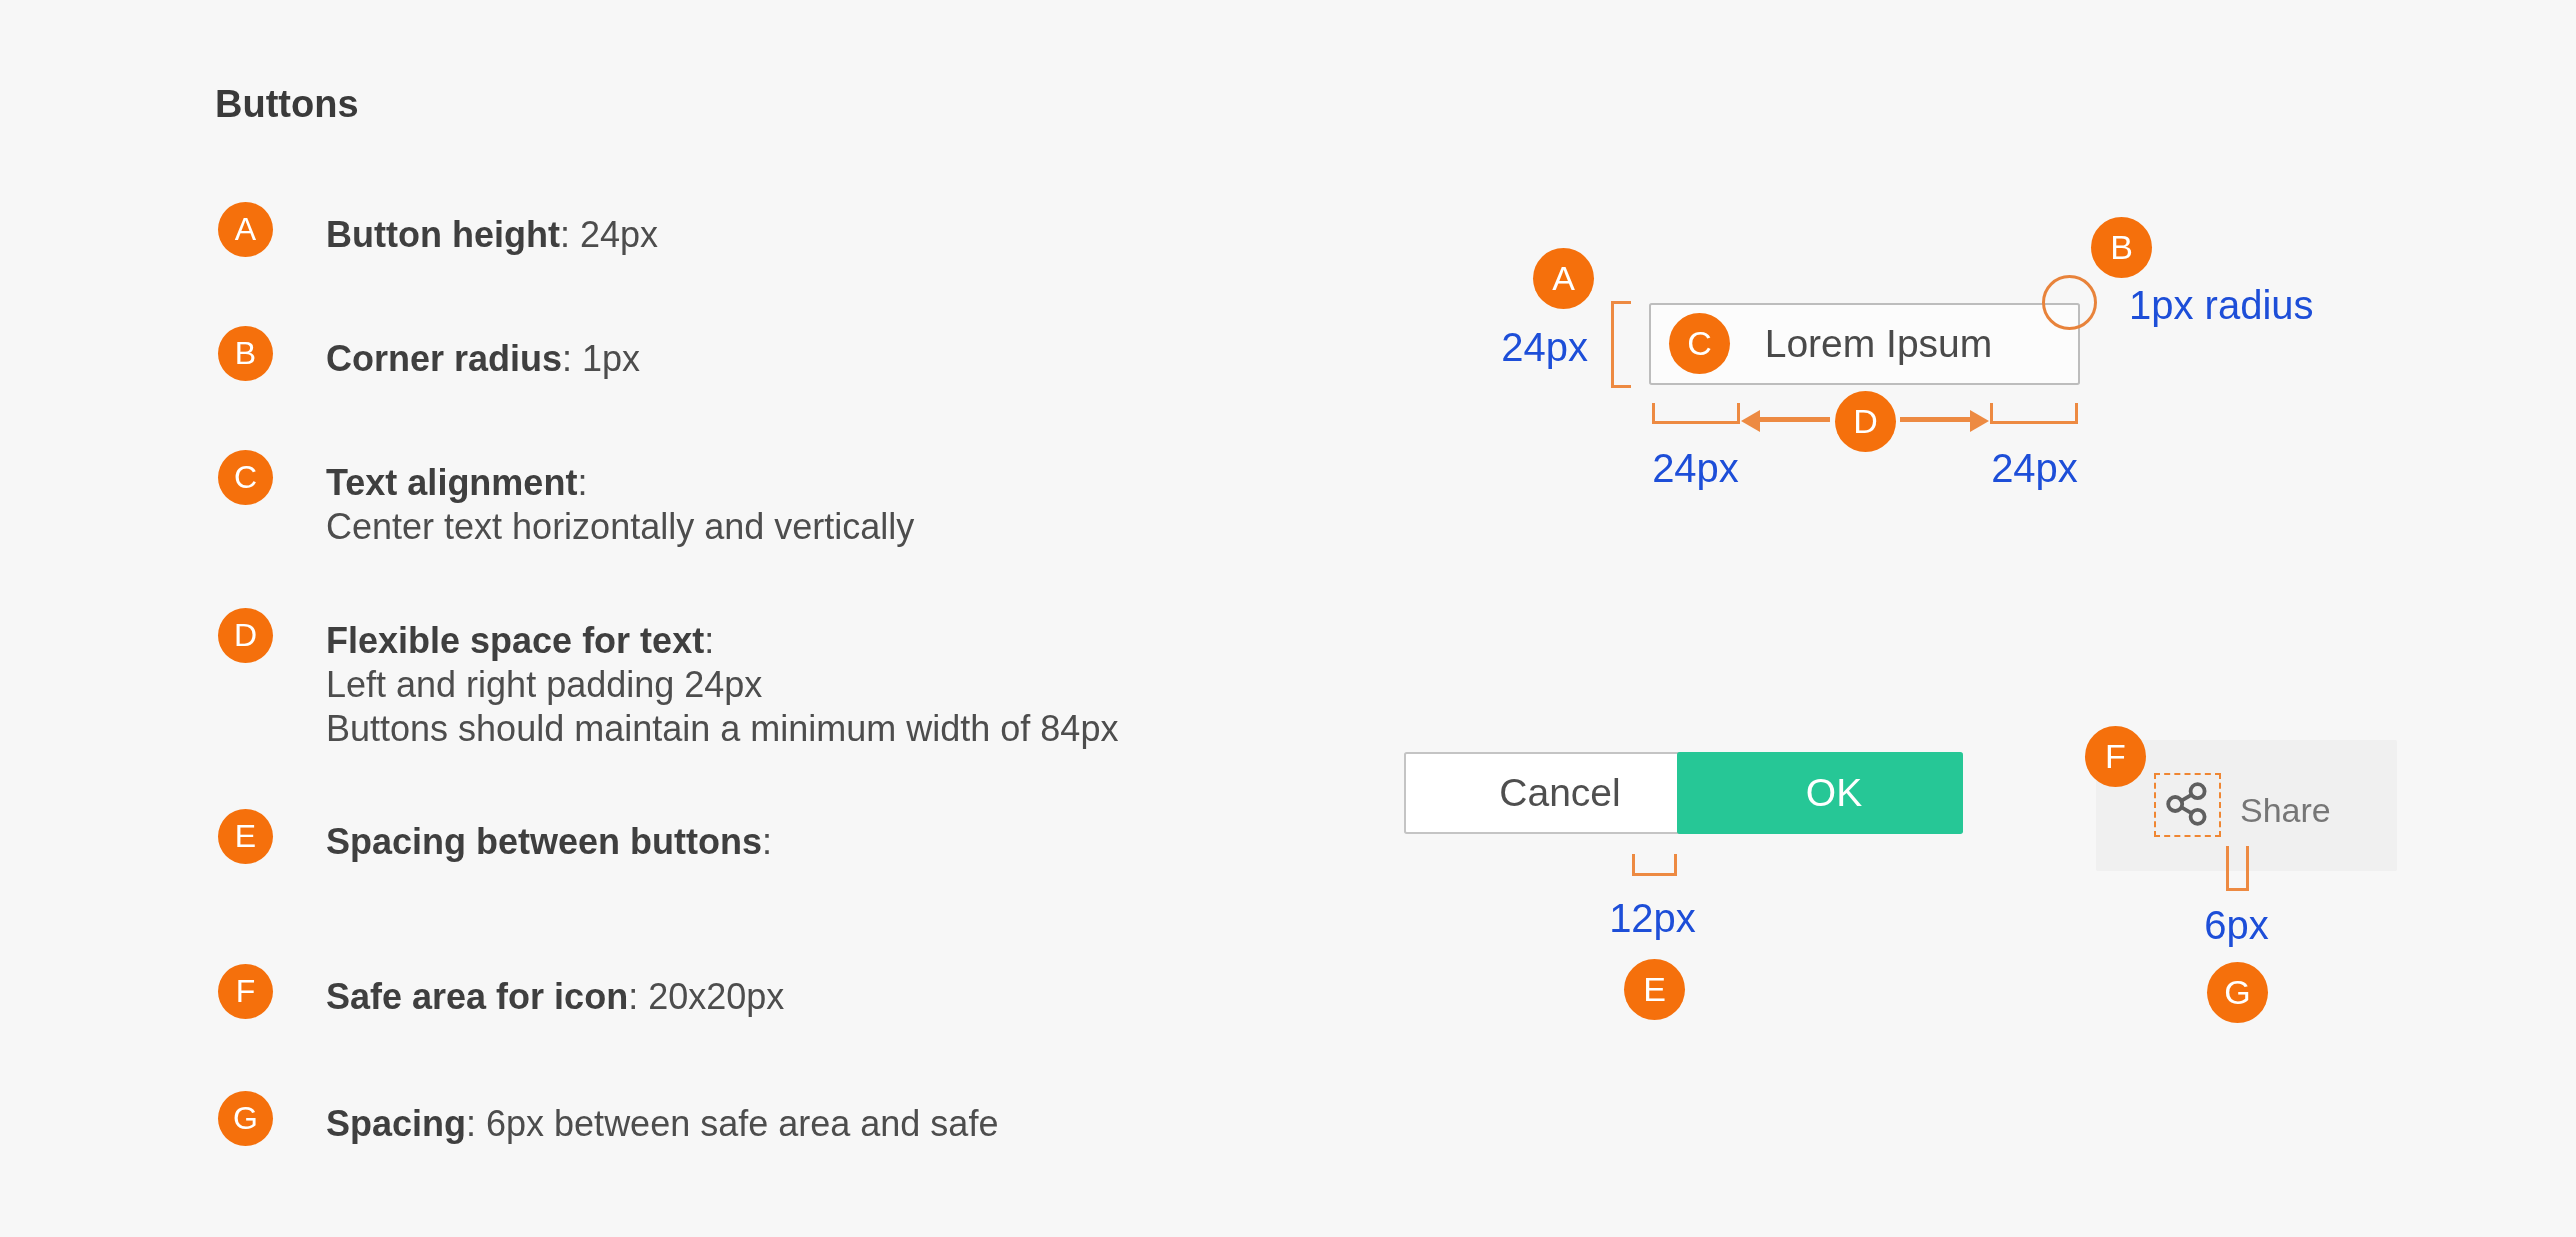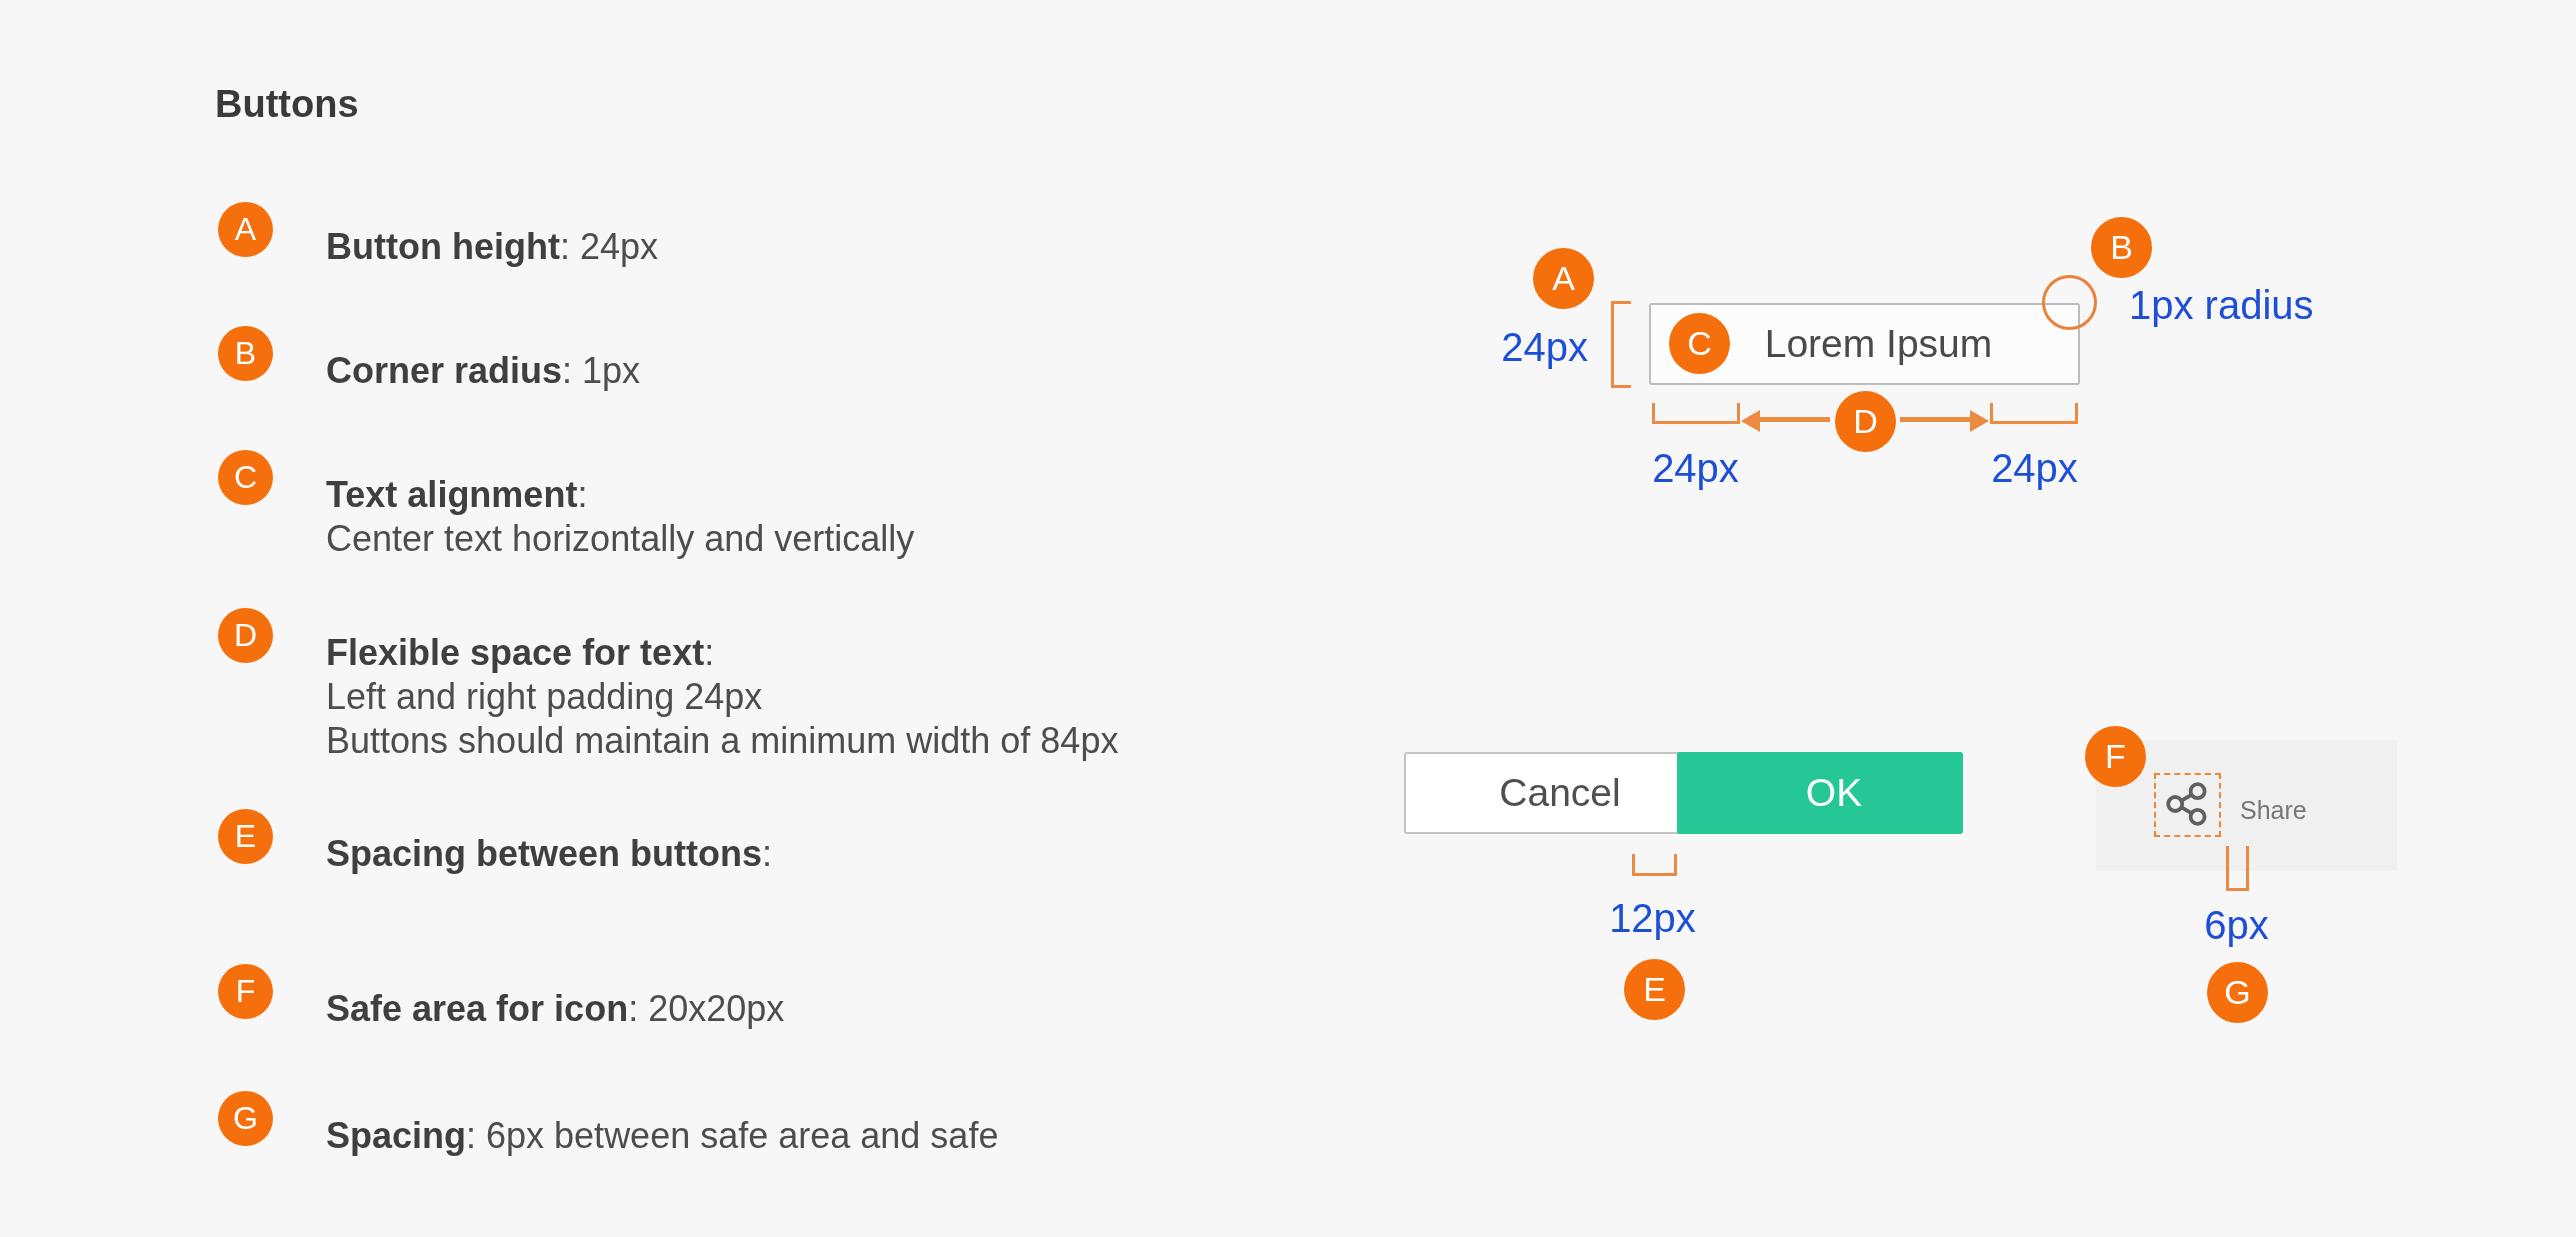--- a/index.html
+++ b/index.html
@@ -15,21 +15,21 @@
   
   .page-title { position:absolute; left:215px; top:83px; font-size:38px; font-weight:700; color:#3A3A3A; }
 
   
   .list-row { position:absolute; left:218px; display:flex; align-items:flex-start; }
   .badge {
     width:55px; height:55px; border-radius:50%; background:#F5700C;
     color:#FFFFFF; font-size:32px; font-weight:400;
     display:flex; align-items:center; justify-content:center; flex:0 0 auto;
   }
-  .row-text { margin-left:53px; margin-top:23px; font-size:36px; line-height:44px; color:#4D4D4D; white-space:nowrap; }
+  .row-text { margin-left:53px; margin-top:11px; font-size:36px; line-height:44px; color:#4D4D4D; white-space:nowrap; }
   .row-text b { font-weight:700; color:#3F3F3F; }
 
   
   .badge.lg { position:absolute; width:61px; height:61px; font-size:34px; }
 
   
   .measure { position:absolute; font-size:40px; line-height:47px; color:#1d4ed8; white-space:nowrap; }
   .measure.center { width:179px; text-align:center; }
   .measure.right { width:130px; text-align:right; }
 
@@ -56,21 +56,21 @@
                 background:#FCFCFC; border:2.7px solid #BDBDBD; color:#4A4A4A; }
   .btn-cancel { left:1404px; top:752px; width:284px; height:82px;
                 background:#FFFFFF; border:2.7px solid #C4C4C4; color:#4F4F4F; }
   .btn-ok     { left:1677px; top:752px; width:286px; height:82px;
                 background:#26C796; color:#FFFFFF; }
   .btn-share  { left:2096px; top:740px; width:301px; height:131px;
                 background:#F0F0F0; border-radius:1.8px; }
 
   .safe-area { position:absolute; left:2154px; top:773px; width:67px; height:64px;
                border:2.7px dashed #EF8632; display:flex; align-items:center; justify-content:center; }
-  .share-label { position:absolute; left:2240px; top:787px; font-size:25px; line-height:47px; color:#767676; }
+  .share-label { position:absolute; left:2240px; top:787px; font-size:34px; line-height:47px; color:#767676; }
 </style>
 </head>
 <body>
 
 <div id="stage">
 
   <div class="page-title">Buttons</div>
 
   <div class="list-row" style="top:202px">
     <span class="badge">A</span>

